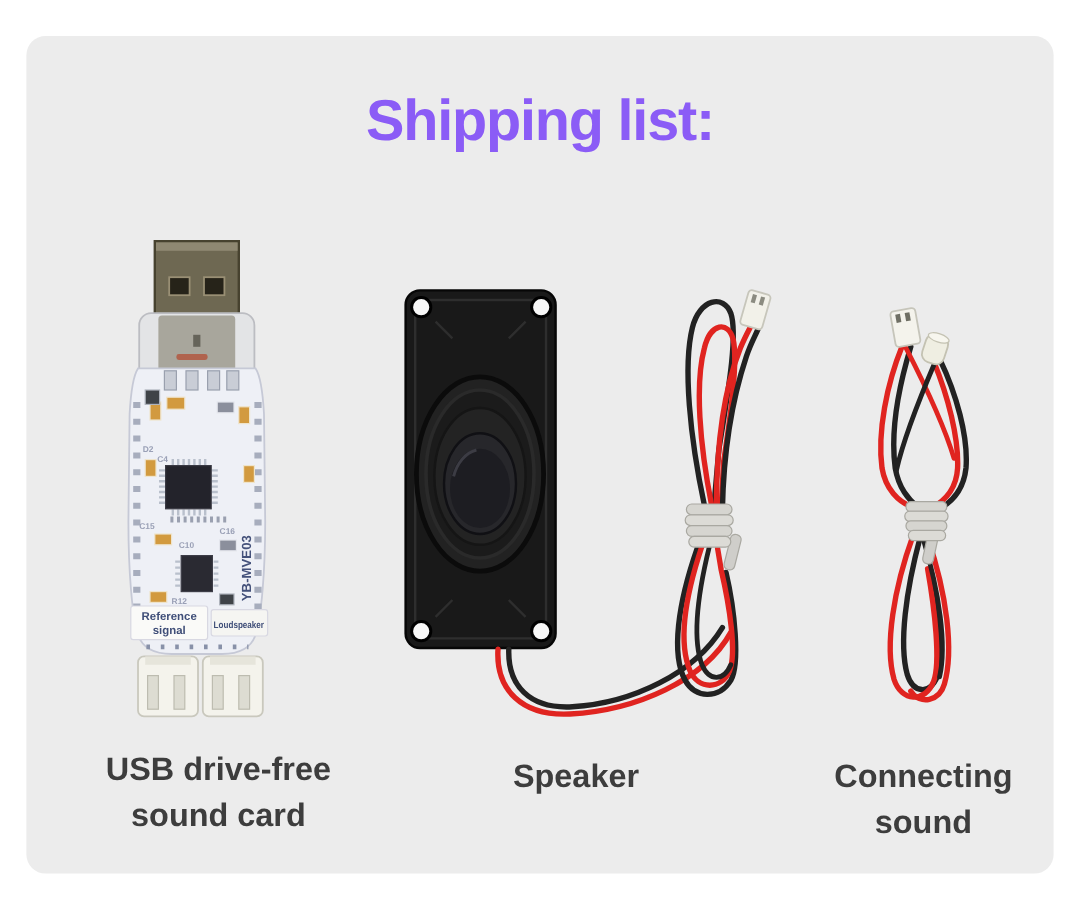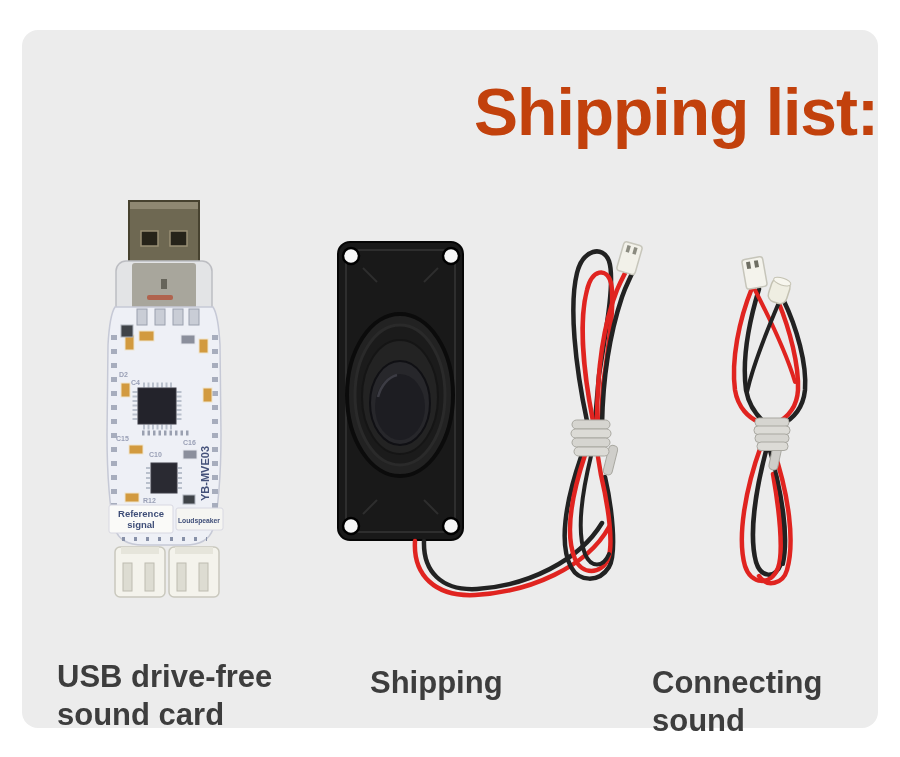--- a/index.html
+++ b/index.html
@@ -1,23 +1,23 @@
 <!DOCTYPE html>
 <html><head>
 <meta charset="utf-8">
 <style>
   html,body{margin:0;padding:0;background:#ffffff;width:900px;height:757px;overflow:hidden;}
   .page{position:relative;width:900px;height:757px;background:#ffffff;font-family:"Liberation Sans",sans-serif;}
   .panel{position:absolute;left:22px;top:30px;width:856px;height:698px;background:#ececec;border-radius:16px;}
-  .title{position:absolute;left:0;top:44px;width:100%;text-align:right;font-size:66px;font-weight:700;color:#c2410c;letter-spacing:-1px;}
+  .title{position:absolute;left:0;top:44px;width:100%;text-align:center;font-size:48px;font-weight:700;color:#8b5cf6;letter-spacing:-1px;}
   .product{position:absolute;margin:0;padding:0;}
   .product-usb{left:63px;top:165px;width:160px;height:415px;}
   .product-speaker{left:303px;top:205px;width:330px;height:375px;}
   .product-cable{left:673px;top:210px;width:190px;height:355px;}
-  .caption{position:absolute;text-align:left;font-size:31px;font-weight:700;color:#3d3d3d;line-height:38px;margin-top:36px;}
+  .caption{position:absolute;text-align:center;font-size:27px;font-weight:700;color:#3d3d3d;line-height:38px;}
   .cap-usb{left:35px;top:592px;width:250px;}
   .cap-speaker{left:348px;top:598px;width:220px;}
   .cap-cable{left:630px;top:598px;width:235px;}
   svg{display:block;}
   svg text{font-family:"Liberation Sans",sans-serif;}
 </style>
 </head>
 <body>
 
 <div class="page">
@@ -211,17 +211,17 @@
           <rect x="76" y="202" width="9" height="28" rx="4" transform="rotate(12 80 216)" fill="#cfceca" stroke="#a9a8a1"></rect>
           <rect x="60" y="178" width="34" height="8.5" rx="4" fill="#d6d5d0" stroke="#a9a8a1"></rect>
           <rect x="59" y="186" width="36" height="8.5" rx="4" fill="#dcdbd6" stroke="#a9a8a1"></rect>
           <rect x="60" y="194" width="34" height="8.5" rx="4" fill="#d6d5d0" stroke="#a9a8a1"></rect>
           <rect x="62" y="202" width="31" height="8.5" rx="4" fill="#dcdbd6" stroke="#a9a8a1"></rect>
         </g>
       </svg>
     </figure>
 
     <div class="caption cap-usb">USB drive-free sound card</div>
-    <div class="caption cap-speaker">Shipping</div>
+    <div class="caption cap-speaker">Speaker</div>
     <div class="caption cap-cable">Connecting sound</div>
 
   </div>
 </div>
 
 </body></html>

